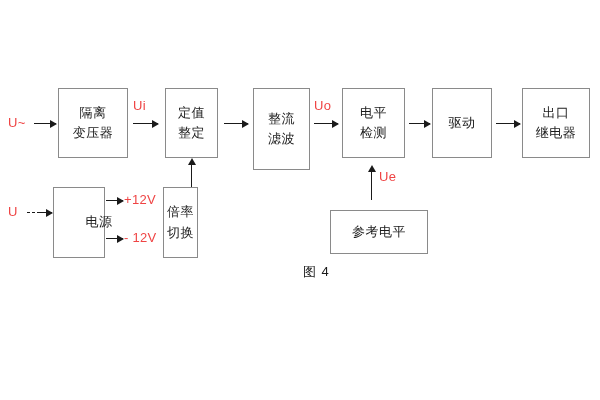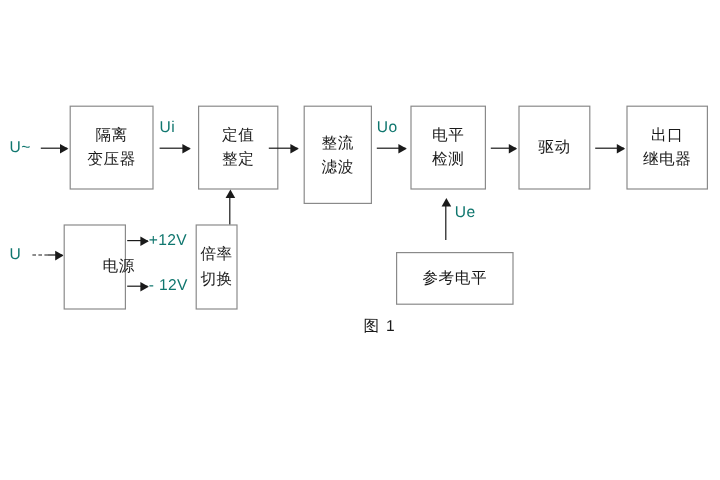--- a/index.html
+++ b/index.html
@@ -23,21 +23,21 @@
     color:#1a1a1a;
     font-size:13px;
     line-height:1.55;
     letter-spacing:0.5px;
   }
   .box .ln{display:block;white-space:nowrap;}
   .box.single{font-size:13px;}
 
   .lbl{
     position:absolute;
-    color:#0f766e;
+    color:#ef4444;
     font-size:13px;
     white-space:nowrap;
     letter-spacing:0.3px;
   }
 
   
   .arrow-h{
     position:absolute;
     height:1px;
     background:#1a1a1a;
@@ -88,21 +88,21 @@
 
   <div class="box" style="left:58px;top:88px;width:70px;height:70px;">
     <span class="ln">隔离</span>
     <span class="ln">变压器</span>
   </div>
 
   <div class="lbl" style="left:133px;top:98px;">Ui</div>
 
   <div class="arrow-h" style="left:133px;top:123px;width:25px;"></div>
 
-  <div class="box" style="left:165px;top:88px;width:67px;height:70px;">
+  <div class="box" style="left:165px;top:88px;width:53px;height:70px;">
     <span class="ln">定值</span>
     <span class="ln">整定</span>
   </div>
 
   <div class="arrow-h" style="left:224px;top:123px;width:24px;"></div>
 
   <div class="box" style="left:253px;top:88px;width:57px;height:82px;">
     <span class="ln">整流</span>
     <span class="ln">滤波</span>
   </div>
@@ -153,15 +153,15 @@
   <div class="arrow-v-up" style="left:191px;top:164px;height:23px;"></div>
 
   <div class="arrow-v-up" style="left:371px;top:171px;height:29px;"></div>
 
   <div class="lbl" style="left:379px;top:169px;">Ue</div>
 
   <div class="box single" style="left:330px;top:210px;width:98px;height:44px;">
     <span class="ln">参考电平</span>
   </div>
 
-  <div class="caption" style="left:303px;top:263px;">图 1</div>
+  <div class="caption" style="left:303px;top:263px;">图 4</div>
 
 </div>
 
 </body></html>

